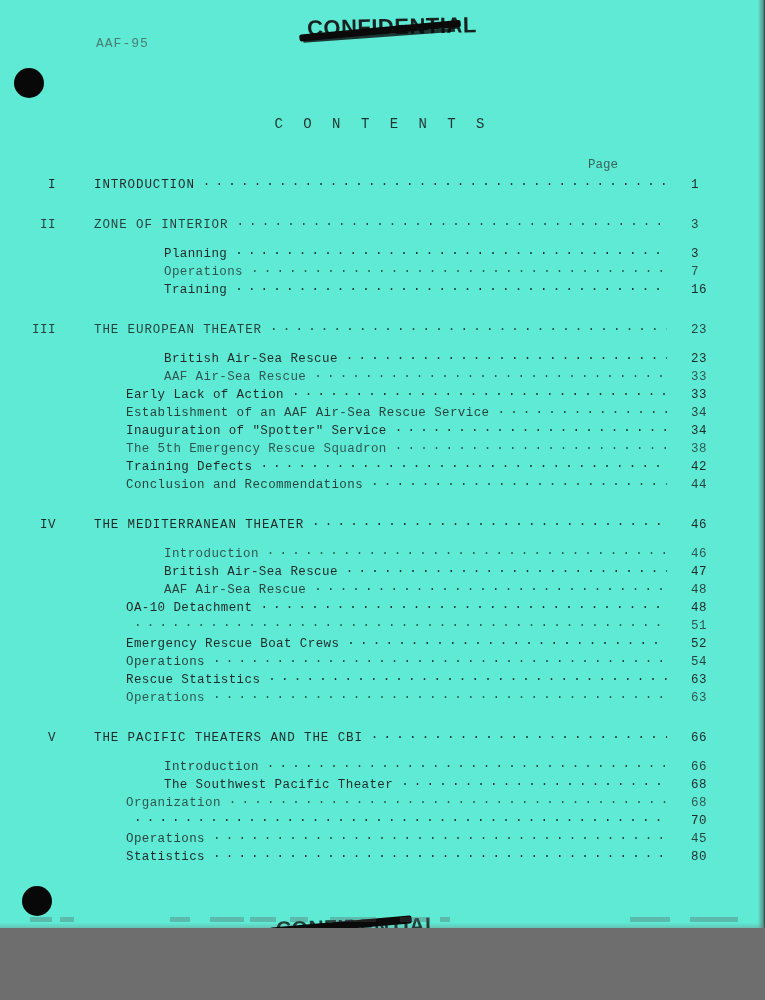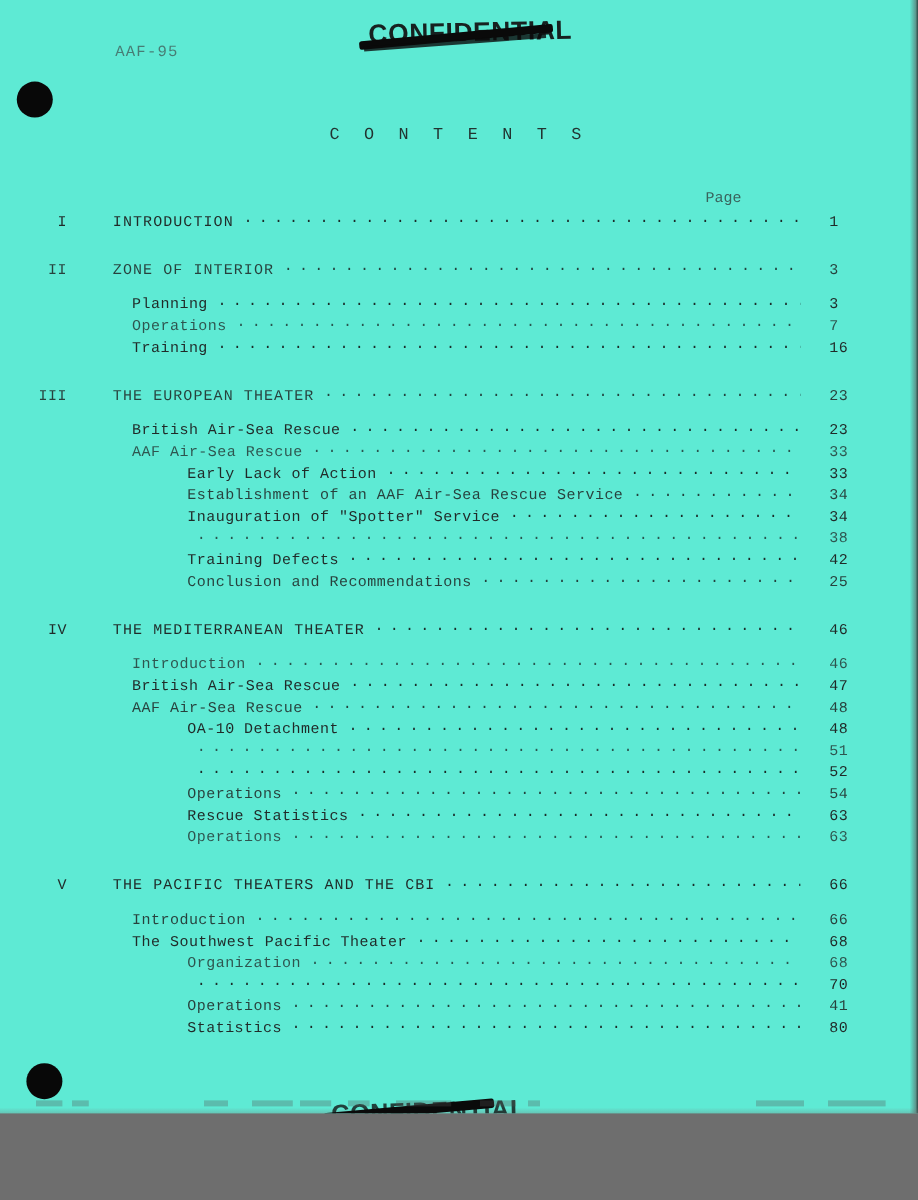--- a/index.html
+++ b/index.html
@@ -121,21 +121,21 @@
     color: #3a3a3a;
     opacity: 0.62;
     letter-spacing: 1px;
     filter: blur(0.25px);
   }
 
   
   .contents-title {
     position: absolute;
     left: 0;
-    top: 105px;
+    top: 116px;
     width: 765px;
     text-align: center;
     font-size: 14px;
     letter-spacing: 6px;
     color: #1a1a1a;
     opacity: 0.88;
   }
 
   .page-col-header {
     position: absolute;
@@ -209,22 +209,22 @@
 
   
   .row.chapter {
     letter-spacing: 0.6px;
   }
   .row.chapter .label {
     letter-spacing: 0.9px;
   }
 
   
-  .row.level1 .label-wrap { margin-left: 54px; }
-  .row.level2 .label-wrap { margin-left: 100px; }
+  .row.level1 .label-wrap { margin-left: 108px; }
+  .row.level2 .label-wrap { margin-left: 70px; }
 
   .spacer-lg { height: 22px; }
   .spacer-sm { height: 11px; }
 
   
   .ink-a { opacity: 0.82; }
   .ink-b { opacity: 0.93; }
   .ink-c { opacity: 0.72; }
 
   
@@ -372,39 +372,40 @@
         <span class="numeral"></span>
         <span class="label-wrap">
           <span class="label">Inauguration of "Spotter" Service</span>
           <span class="leader">..........................................................................................</span>
         </span>
         <span class="pageno">34</span>
       </div>
       <div class="row level2 ink-c">
         <span class="numeral"></span>
         <span class="label-wrap">
+          <span class="label">The 5th Emergency Rescue Squadron</span>
           <span class="leader">..........................................................................................</span>
         </span>
         <span class="pageno">38</span>
       </div>
       <div class="row level2 ink-b">
         <span class="numeral"></span>
         <span class="label-wrap">
           <span class="label">Training Defects</span>
           <span class="leader">..........................................................................................</span>
         </span>
         <span class="pageno">42</span>
       </div>
       <div class="row level2 ink-a">
         <span class="numeral"></span>
         <span class="label-wrap">
           <span class="label">Conclusion and Recommendations</span>
           <span class="leader">..........................................................................................</span>
         </span>
-        <span class="pageno">25</span>
+        <span class="pageno">44</span>
       </div>
       <div class="spacer-lg"></div>
       <div class="row chapter ink-b">
         <span class="numeral">IV</span>
         <span class="label-wrap">
           <span class="label">THE MEDITERRANEAN THEATER</span>
           <span class="leader">..........................................................................................</span>
         </span>
         <span class="pageno">46</span>
       </div>
@@ -444,20 +445,21 @@
       <div class="row level2 ink-c">
         <span class="numeral"></span>
         <span class="label-wrap">
           <span class="leader">..........................................................................................</span>
         </span>
         <span class="pageno">51</span>
       </div>
       <div class="row level2 ink-b">
         <span class="numeral"></span>
         <span class="label-wrap">
+          <span class="label">Emergency Rescue Boat Crews</span>
           <span class="leader">..........................................................................................</span>
         </span>
         <span class="pageno">52</span>
       </div>
       <div class="row level2 ink-a">
         <span class="numeral"></span>
         <span class="label-wrap">
           <span class="label">Operations</span>
           <span class="leader">..........................................................................................</span>
         </span>
@@ -519,21 +521,21 @@
           <span class="leader">..........................................................................................</span>
         </span>
         <span class="pageno">70</span>
       </div>
       <div class="row level2 ink-a">
         <span class="numeral"></span>
         <span class="label-wrap">
           <span class="label">Operations</span>
           <span class="leader">..........................................................................................</span>
         </span>
-        <span class="pageno">41</span>
+        <span class="pageno">45</span>
       </div>
       <div class="row level2 ink-b">
         <span class="numeral"></span>
         <span class="label-wrap">
           <span class="label">Statistics</span>
           <span class="leader">..........................................................................................</span>
         </span>
         <span class="pageno">80</span>
       </div>
     </div>

